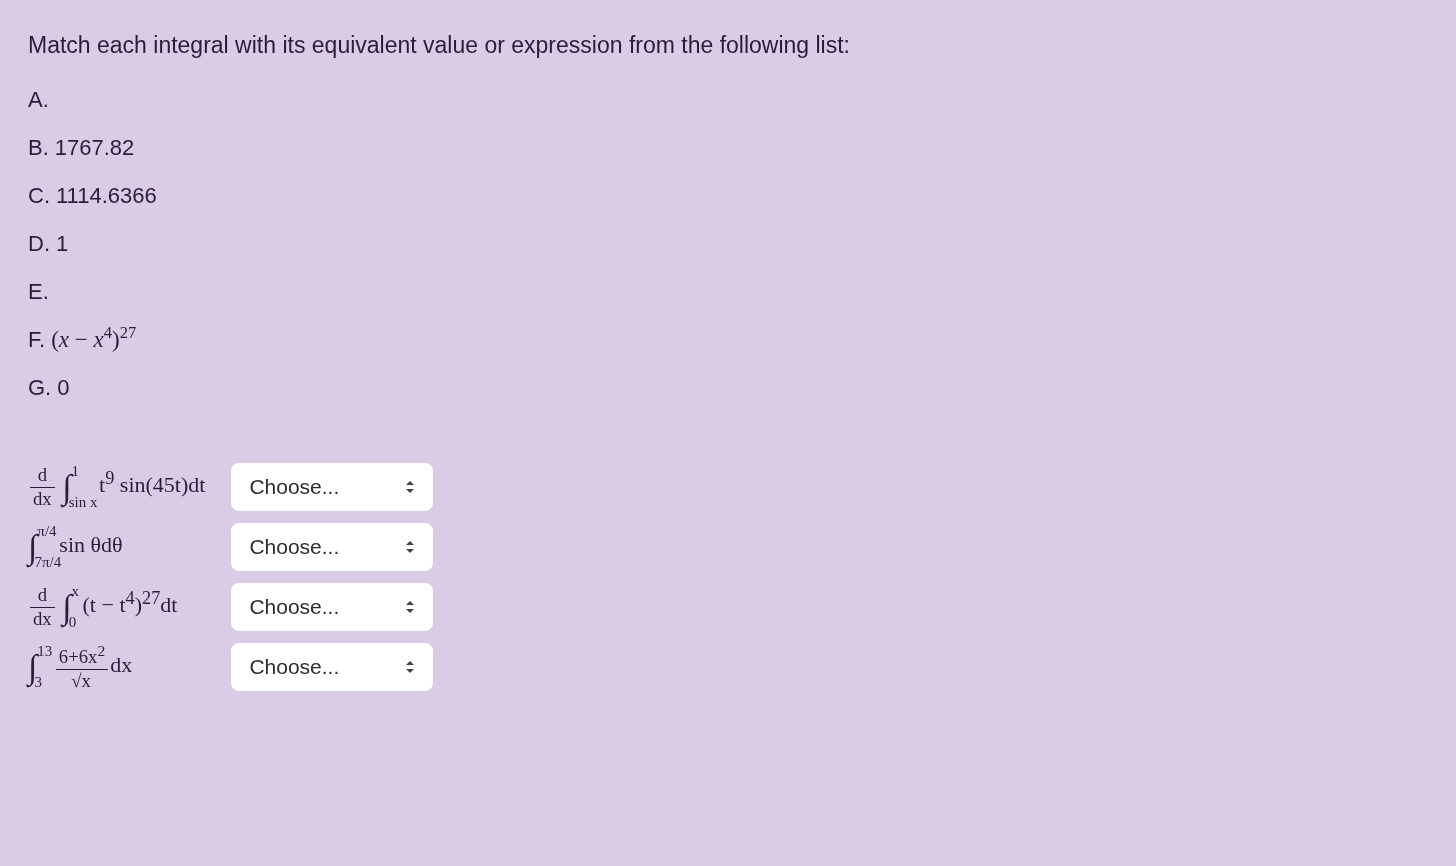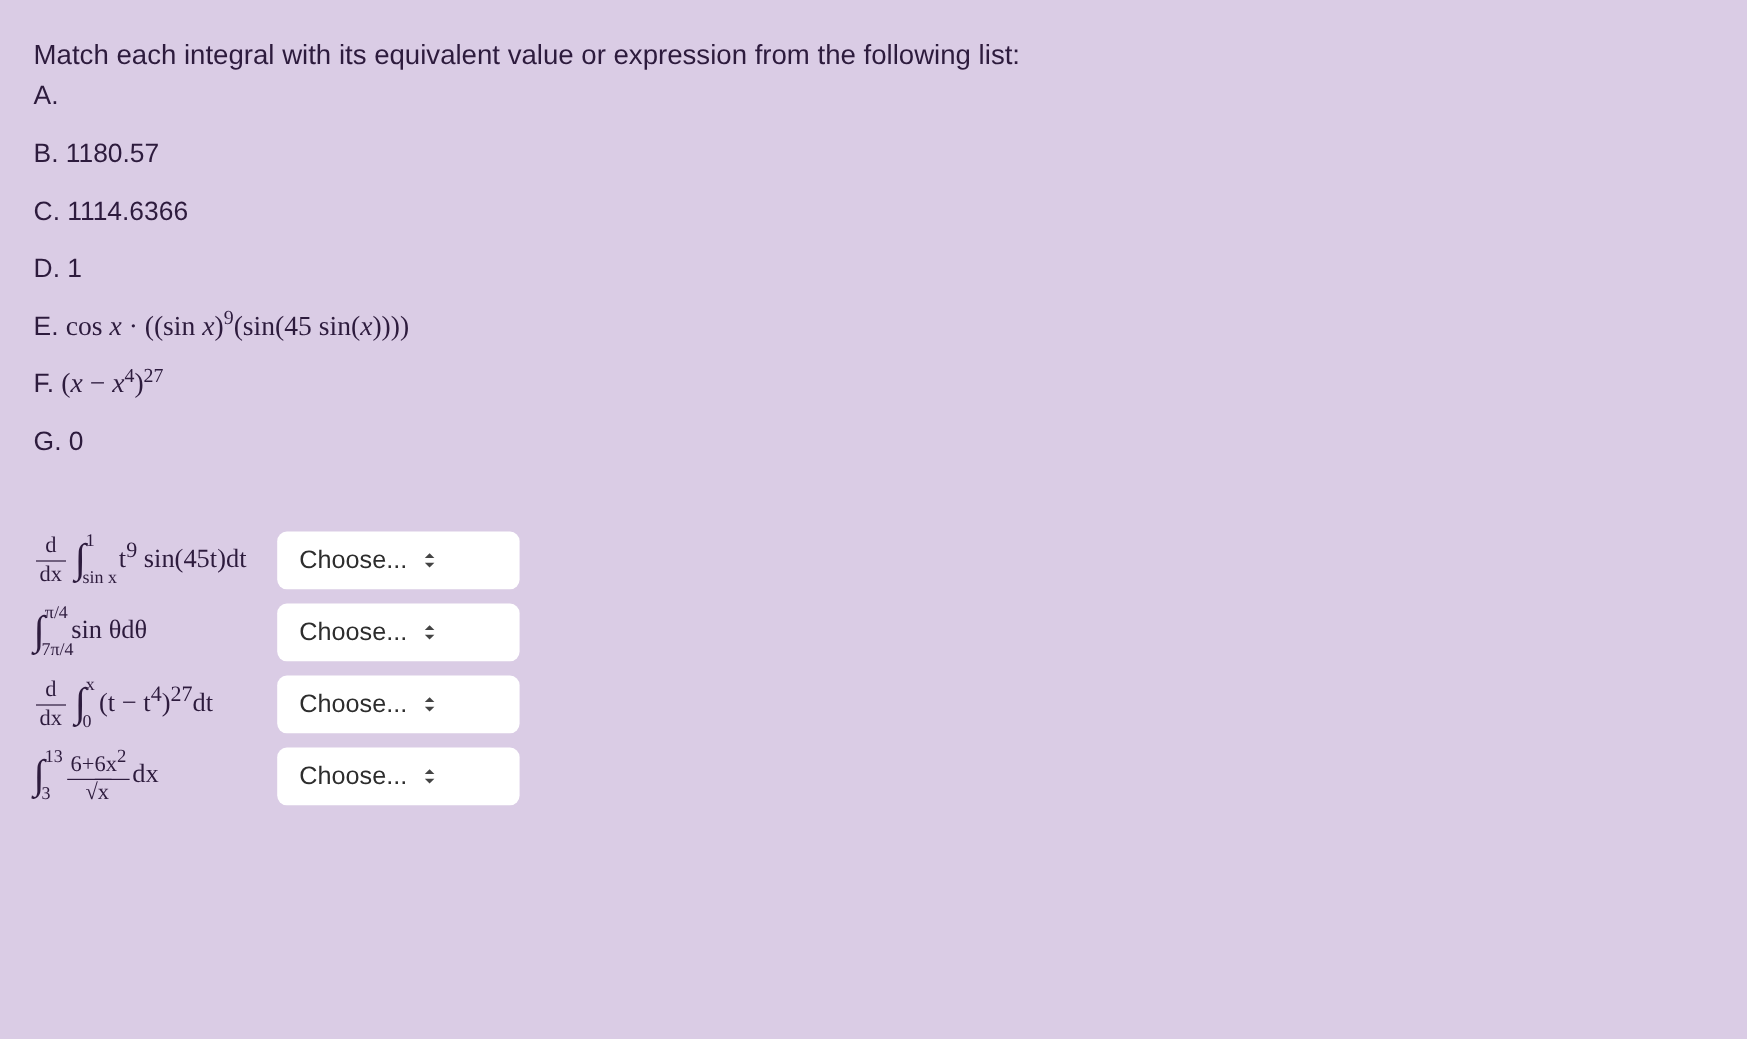--- a/index.html
+++ b/index.html
@@ -11,21 +11,21 @@
       background-color: #dacce5;
       font-family: -apple-system, BlinkMacSystemFont, "Segoe UI", Arial, sans-serif;
       padding: 32px 28px;
       color: #2d1b3d;
       font-size: 22px;
       width: 1456px;
       height: 866px;
     }
     .intro {
       font-size: 23px;
-      margin-bottom: 8px;
+      margin-bottom: 28px;
       color: #2d1b3d;
     }
     .options {
       margin-bottom: 50px;
     }
     .option-row {
       margin-bottom: 22px;
       font-size: 22px;
       display: flex;
       align-items: baseline;
@@ -69,21 +69,21 @@
       border: none;
       border-radius: 8px;
       padding: 12px 18px;
       font-size: 21px;
       display: inline-flex;
       align-items: center;
       gap: 14px;
       cursor: pointer;
       color: #2d2d2d;
       min-width: 202px;
-      justify-content: flex-start;
+      justify-content: space-between;
     }
     .choose-select .arrows {
       display: inline-flex;
       flex-direction: column;
       line-height: 0;
       gap: 2px;
     }
     .choose-select .arrows svg {
       display: block;
     }
@@ -155,33 +155,32 @@
 <body>
 
 <div class="intro">Match each integral with its equivalent value or expression from the following list:</div>
 
 <div class="options">
   <div class="option-row">
     <span class="option-label">A.</span>
   </div>
   <div class="option-row">
     <span class="option-label">B.</span>
-    <span>1180.57</span>
+    <span>1767.82</span>
   </div>
   <div class="option-row">
     <span class="option-label">C.</span>
     <span>1114.6366</span>
   </div>
   <div class="option-row">
     <span class="option-label">D.</span>
     <span>1</span>
   </div>
   <div class="option-row">
     <span class="option-label">E.</span>
-    <span class="math">cos <span class="var">x</span> · ((sin <span class="var">x</span>)<sup>9</sup>(sin(45 sin(<span class="var">x</span>))))</span>
   </div>
   <div class="option-row">
     <span class="option-label">F.</span>
     <span class="math">(<span class="var">x</span> − <span class="var">x</span><sup>4</sup>)<sup>27</sup></span>
   </div>
   <div class="option-row">
     <span class="option-label">G.</span>
     <span>0</span>
   </div>
 </div>

